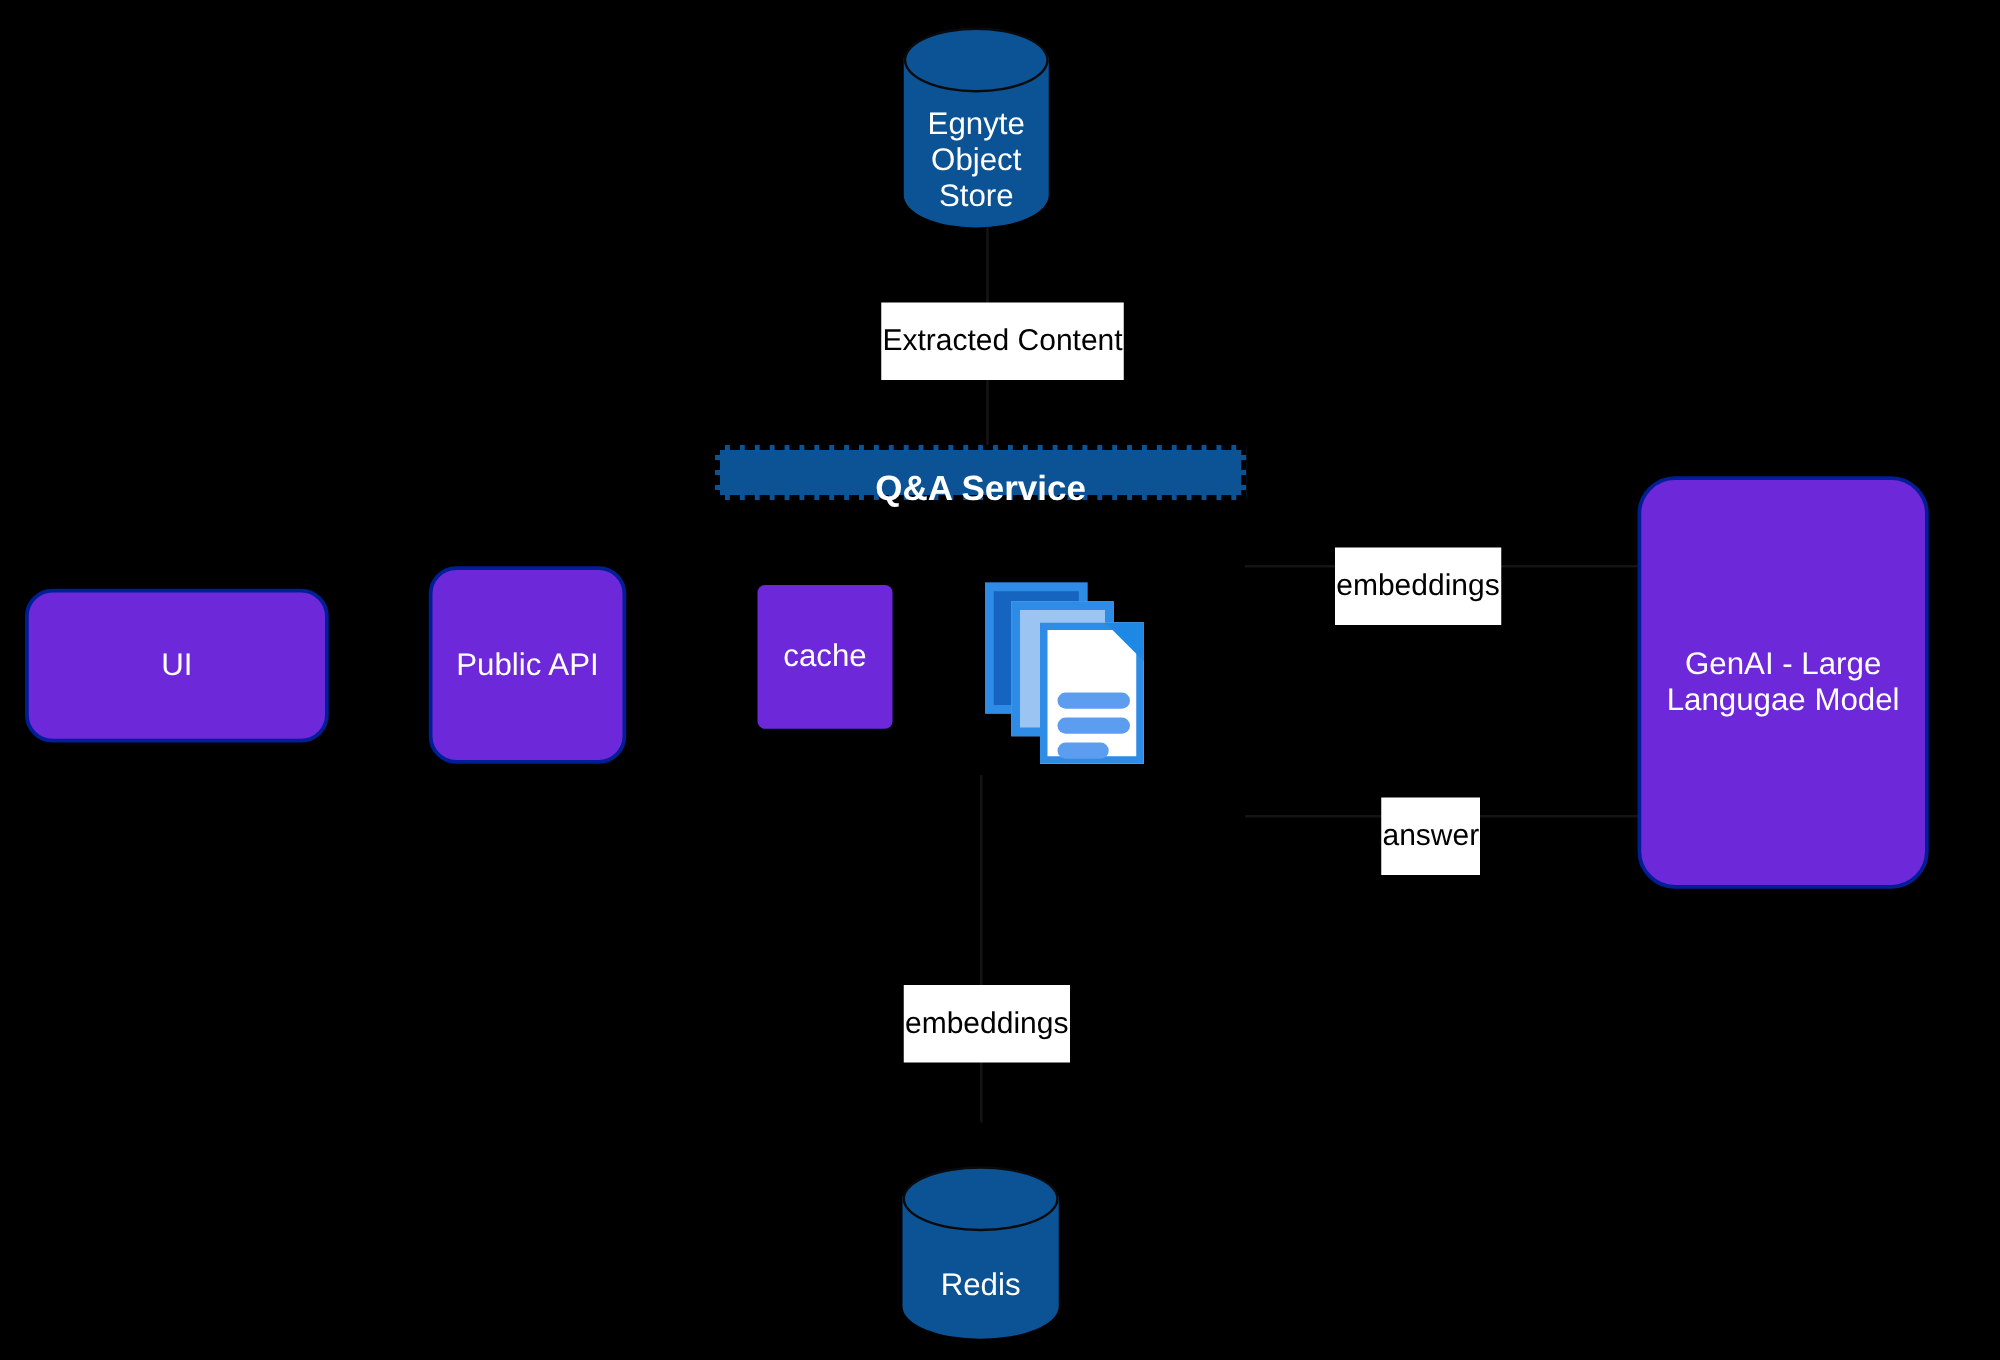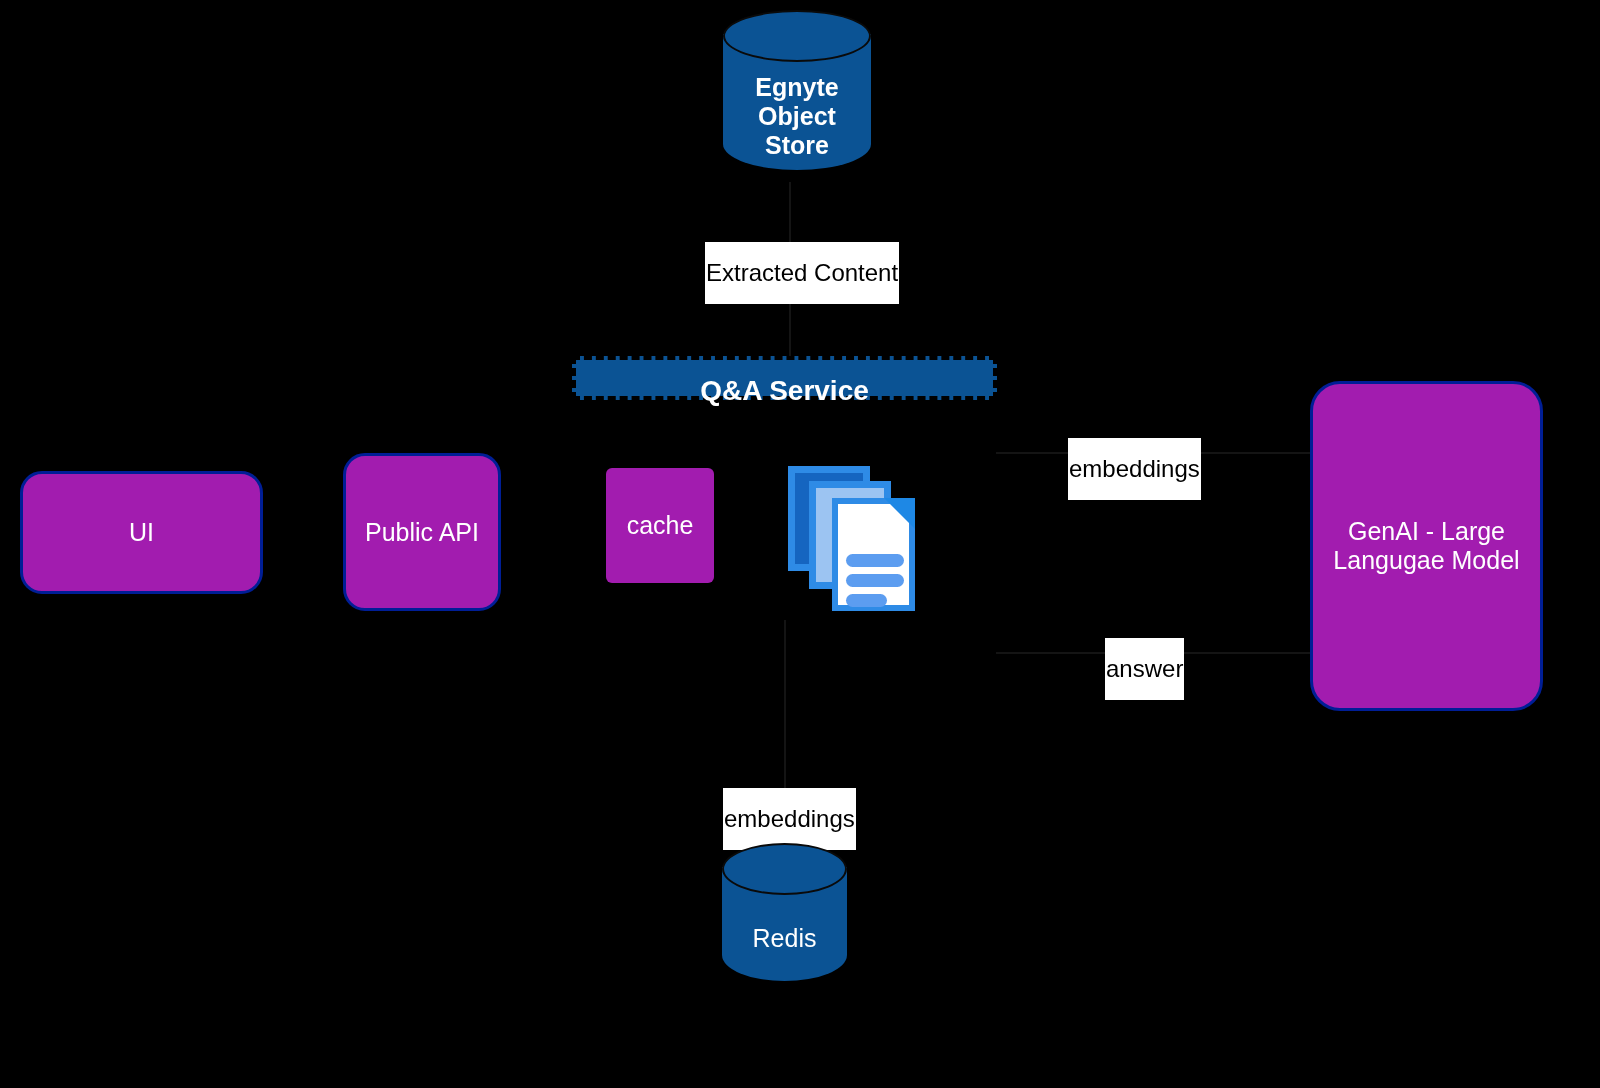--- a/index.html
+++ b/index.html
@@ -24,21 +24,21 @@
     color: #ffffff;
     font-size: 25px;
     line-height: 29px;
     text-align: center;
     white-space: pre-line;
   }
 
   
   .rbox {
     position: absolute;
-    background: #a21caf;
+    background: #6d28d9;
     border: 3px solid #001E96;
     border-radius: 22px;
     display: flex;
     align-items: center;
     justify-content: center;
     box-sizing: border-box;
   }
   .rbox.no-border {
     border: none;
   }
@@ -183,21 +183,21 @@
 </head>
 <body>
 
 <div id="canvas">
 
   <div class="edge-line" style="left:789px; top:182px; width:2px; height:178px;"></div>
   <div class="edge-line" style="left:996px; top:452px; width:316px; height:2px;"></div>
   <div class="edge-line" style="left:996px; top:652px; width:316px; height:2px;"></div>
   <div class="edge-line" style="left:784px; top:620px; width:2px; height:278px;"></div>
 
-  <div class="cyl" style="left:723px; top:10px; width:148px; height:160px;font-weight:bold;">
+  <div class="cyl" style="left:723px; top:22px; width:116px; height:160px;">
     <div class="cyl-body"></div>
     <div class="cyl-top"></div>
     <div class="cyl-text">Egnyte
 Object
 Store</div>
   </div>
 
   <div class="edge-label" style="left:705px; top:242px;">Extracted Content</div>
 
   <div class="service-bar" style="left:572px; top:356px; width:425px; height:44px;">
@@ -231,19 +231,19 @@
 
   <div class="edge-label" style="left:1105px; top:638px;">answer</div>
 
   <div class="rbox" style="left:1310px; top:381px; width:233px; height:330px; border-radius:30px;">
     <span class="node-label">GenAI - Large
 Langugae Model</span>
   </div>
 
   <div class="edge-label" style="left:723px; top:788px;">embeddings</div>
 
-  <div class="cyl" style="left:722px; top:843px; width:125px; height:138px;">
+  <div class="cyl" style="left:722px; top:933px; width:125px; height:138px;">
     <div class="cyl-body"></div>
     <div class="cyl-top"></div>
     <div class="cyl-text">Redis</div>
   </div>
 
 </div>
 
 </body></html>

